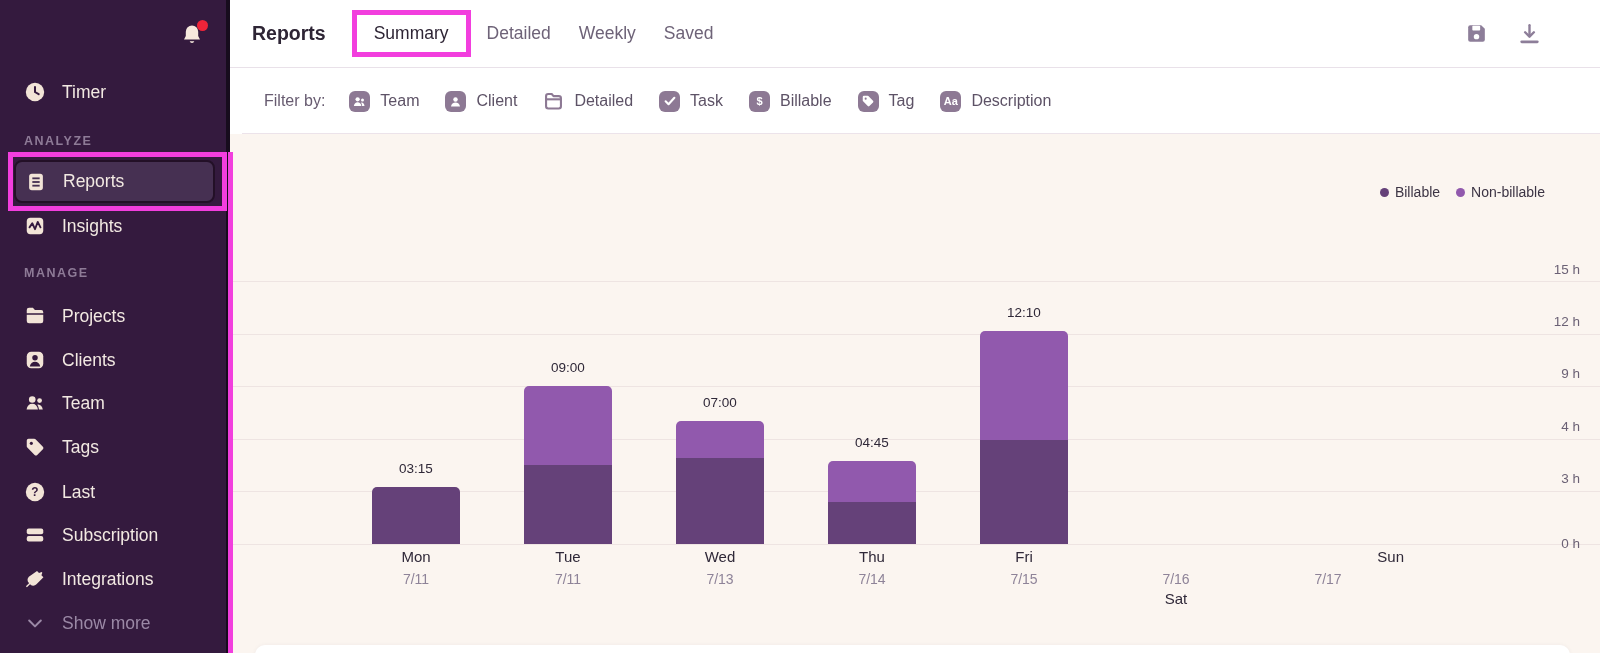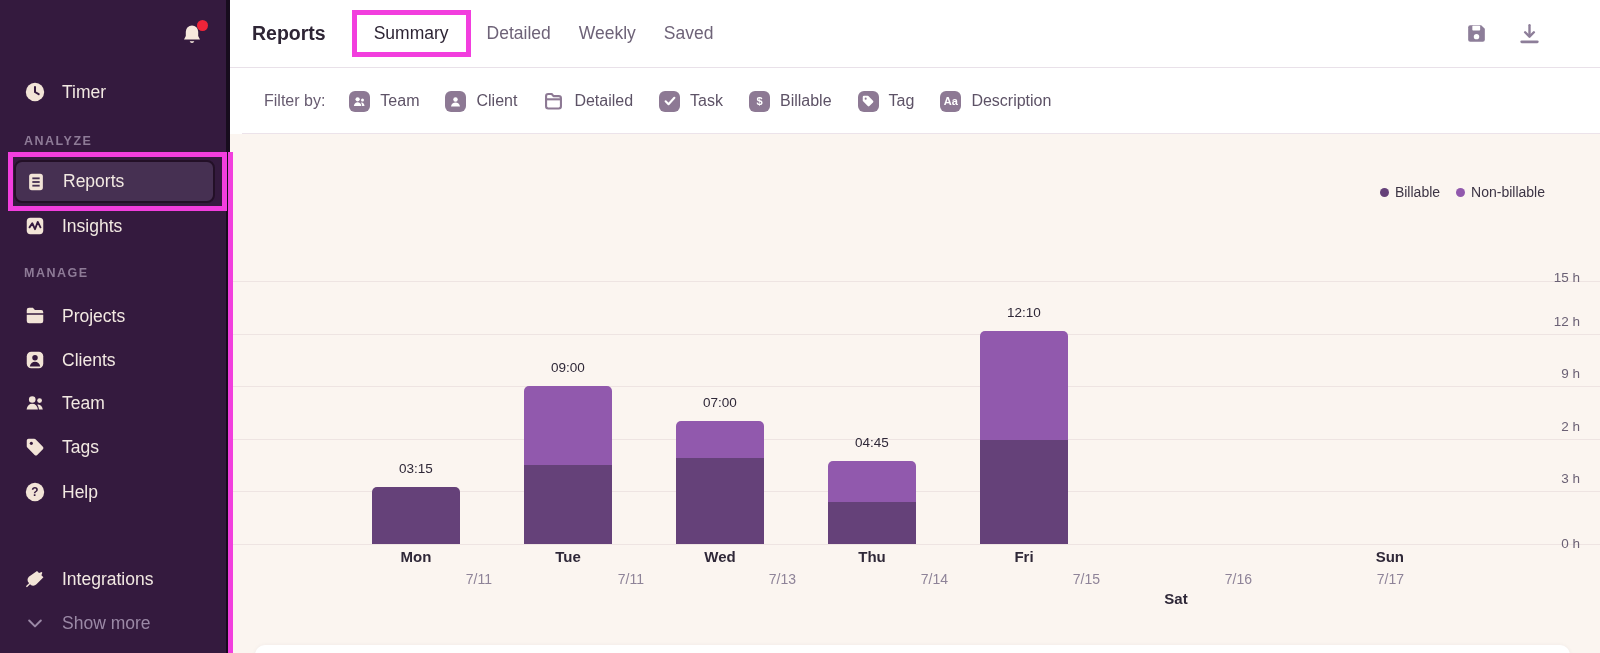--- a/index.html
+++ b/index.html
@@ -52,22 +52,22 @@
   .dp-clear { margin-left:auto; font-size:17px; color:#8d8197; cursor:pointer; line-height:1; }
   .legend { position:absolute; top:50px; right:55px; display:flex; gap:16px; align-items:center; }
   .legend-item { display:flex; align-items:center; gap:6px; cursor:pointer; }
   .legend-dot { width:9px; height:9px; border-radius:50%; }
   .legend-label { font-size:14px; color:#3c3444; }
   .chart { position:absolute; left:0; top:0; width:1370px; height:519px; }
   .grid-line { position:absolute; left:0; width:1370px; height:1px; background:#eee4e2; }
   .y-tick { position:absolute; right:20px; font-size:13.5px; color:#6b6175; }
   .bar-seg { position:absolute; }
   .bar-value { position:absolute; width:88px; text-align:center; font-size:13.5px; color:#2f2838; }
-  .x-day { position:absolute; width:152px; text-align:center; font-size:15px; color:#2f2838;font-weight:bold; }
-  .x-date { position:absolute; width:152px; text-align:right; font-size:14px; color:#8e8398; }
+  .x-day { position:absolute; width:152px; text-align:center; font-size:15px; color:#2f2838; }
+  .x-date { position:absolute; width:152px; text-align:center; font-size:14px; color:#8e8398; }
   .bottom-card { position:absolute; left:25px; top:511px; width:1315px; height:60px; background:#fff; border-radius:10px 10px 0 0; box-shadow:0 0 4px rgba(60,40,70,.05); }
 </style>
 </head>
 <body>
 
 <div class="sidebar">
   <div class="bell-wrap">
     <span>
       <svg width="24" height="26" viewBox="0 0 24 24">
           <path d="M12 2.5a6.2 6.2 0 0 0-6.2 6.2v4.4L4 16.5h16l-1.8-3.4V8.7A6.2 6.2 0 0 0 12 2.5z" fill="#f6e9dd"></path>
@@ -158,23 +158,32 @@
     <span class="slabel">Tags</span>
   </div>
 
   <div class="side-row" style="top:474px">
     <span class="sicon">
       <svg width="22" height="22" viewBox="0 0 24 24">
           <circle cx="12" cy="12" r="10" fill="#f2e4d7"></circle>
           <text x="12" y="16.5" text-anchor="middle" font-size="13" font-weight="bold" fill="#341a3e" font-family="Liberation Sans, sans-serif">?</text>
         </svg>
     </span>
-    <span class="slabel">Help</span>
-  </div>
-
+    <span class="slabel">Last</span>
+  </div>
+
+  <div class="side-row" style="top:517px">
+    <span class="sicon">
+      <svg width="22" height="22" viewBox="0 0 24 24" fill="#f2e4d7">
+          <rect x="3" y="5" width="18" height="6.2" rx="2.2"></rect>
+          <rect x="3" y="13" width="18" height="6.2" rx="2.2"></rect>
+        </svg>
+    </span>
+    <span class="slabel">Subscription</span>
+  </div>
 
   <div class="side-row" style="top:561px">
     <span class="sicon">
       <svg width="22" height="22" viewBox="0 0 24 24" fill="#f2e4d7">
           <path d="M14.2 3.2l2.2 2.2 2.8-1 .8.8-1 2.8 2.2 2.2-7.6 7.6c-1.9 1.9-4.8 1.9-6.7.1l-.3-.3L3.2 21l-1.1-1.1 3.4-3.4-.3-.3c-1.8-1.9-1.8-4.8.1-6.7z"></path>
         </svg>
     </span>
     <span class="slabel">Integrations</span>
   </div>
 
@@ -297,27 +306,27 @@
         <span class="legend-label">Non-billable</span>
       </span>
     </div>
 
     <div class="chart">
         <div class="grid-line" style="top: 410px;"></div>
         <div class="y-tick" style="top: 390px; margin-top: 12px;">0 h</div>
         <div class="grid-line" style="top: 357.4px;"></div>
         <div class="y-tick" style="top: 337.4px;">3 h</div>
         <div class="grid-line" style="top: 304.8px;"></div>
-        <div class="y-tick" style="top: 284.8px;">2 h</div>
+        <div class="y-tick" style="top: 284.8px;">4 h</div>
         <div class="grid-line" style="top: 252.2px;"></div>
         <div class="y-tick" style="top: 232.2px;">9 h</div>
         <div class="grid-line" style="top: 199.6px;"></div>
         <div class="y-tick" style="top: 179.6px;">12 h</div>
         <div class="grid-line" style="top: 147px;"></div>
-        <div class="y-tick" style="top: 136px;">15 h</div>
+        <div class="y-tick" style="top: 128px;">15 h</div>
         <div class="bar-seg" style="left: 142px; top: 353.017px; width: 88px; height: 56.9833px; background: rgb(101, 65, 121); border-radius: 5px 5px 0px 0px;"></div>
         <div class="bar-value" style="left: 142px; top: 327.017px;">03:15</div>
         <div class="x-day" style="left: 110px; top: 414px;">Mon</div>
         <div class="x-date" style="left: 110px; top: 437px;">7/11</div>
         <div class="bar-seg" style="left: 294px; top: 331.1px; width: 88px; height: 78.9px; background: rgb(101, 65, 121);"></div>
         <div class="bar-seg" style="left: 294px; top: 252.2px; width: 88px; height: 78.9px; background: rgb(145, 89, 173); border-radius: 5px 5px 0px 0px;"></div>
         <div class="bar-value" style="left: 294px; top: 226.2px;">09:00</div>
         <div class="x-day" style="left: 262px; top: 414px;">Tue</div>
         <div class="x-date" style="left: 262px; top: 437px;">7/11</div>
         <div class="bar-seg" style="left: 446px; top: 324.087px; width: 88px; height: 85.9133px; background: rgb(101, 65, 121);"></div>

